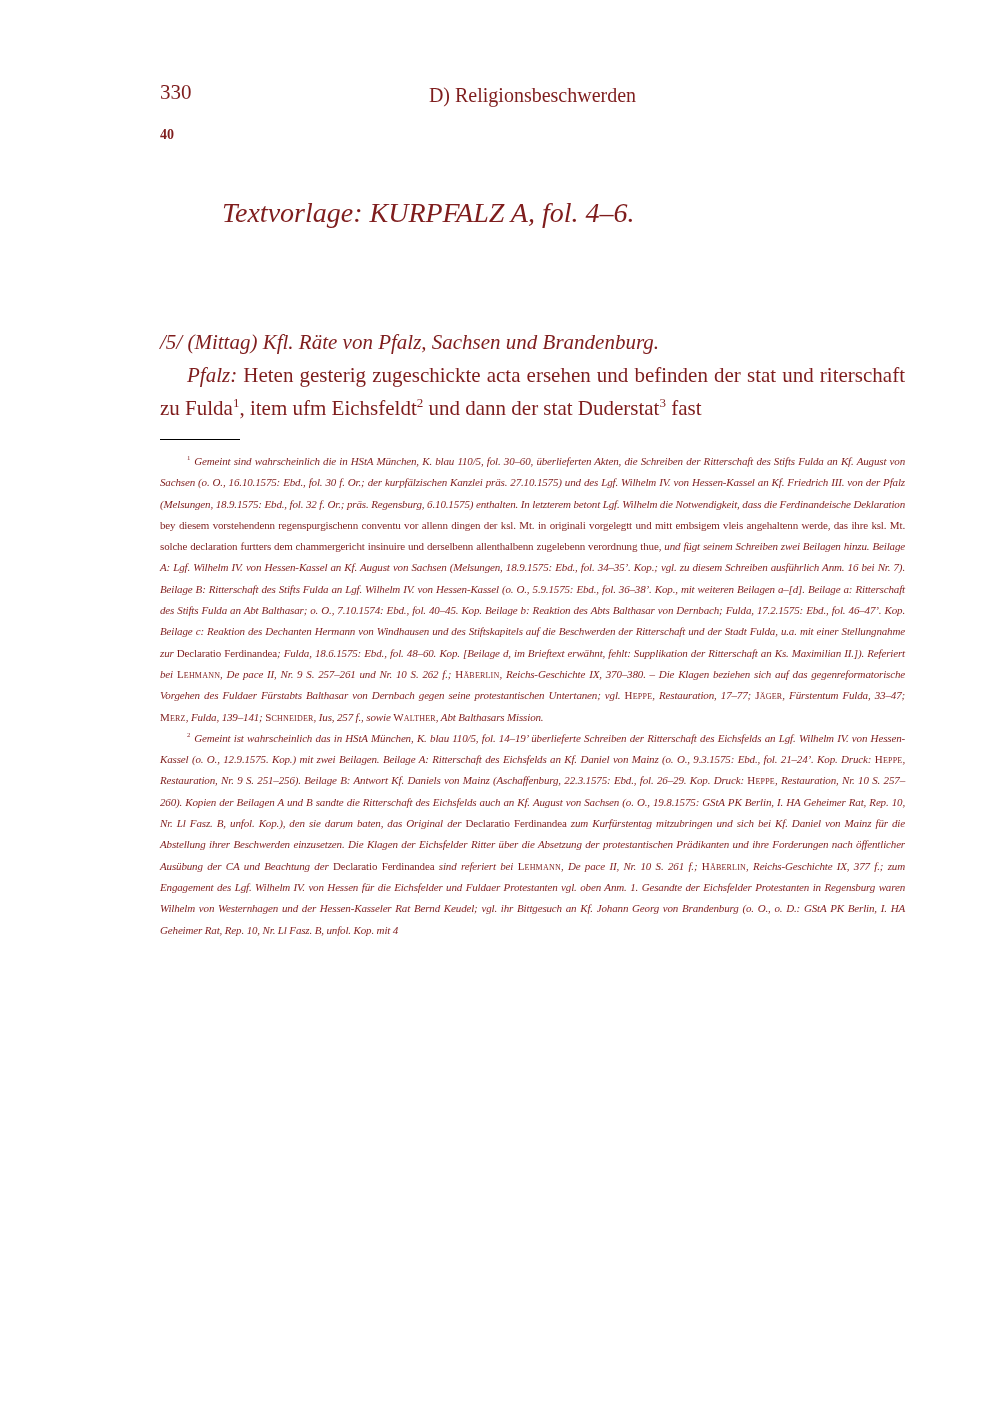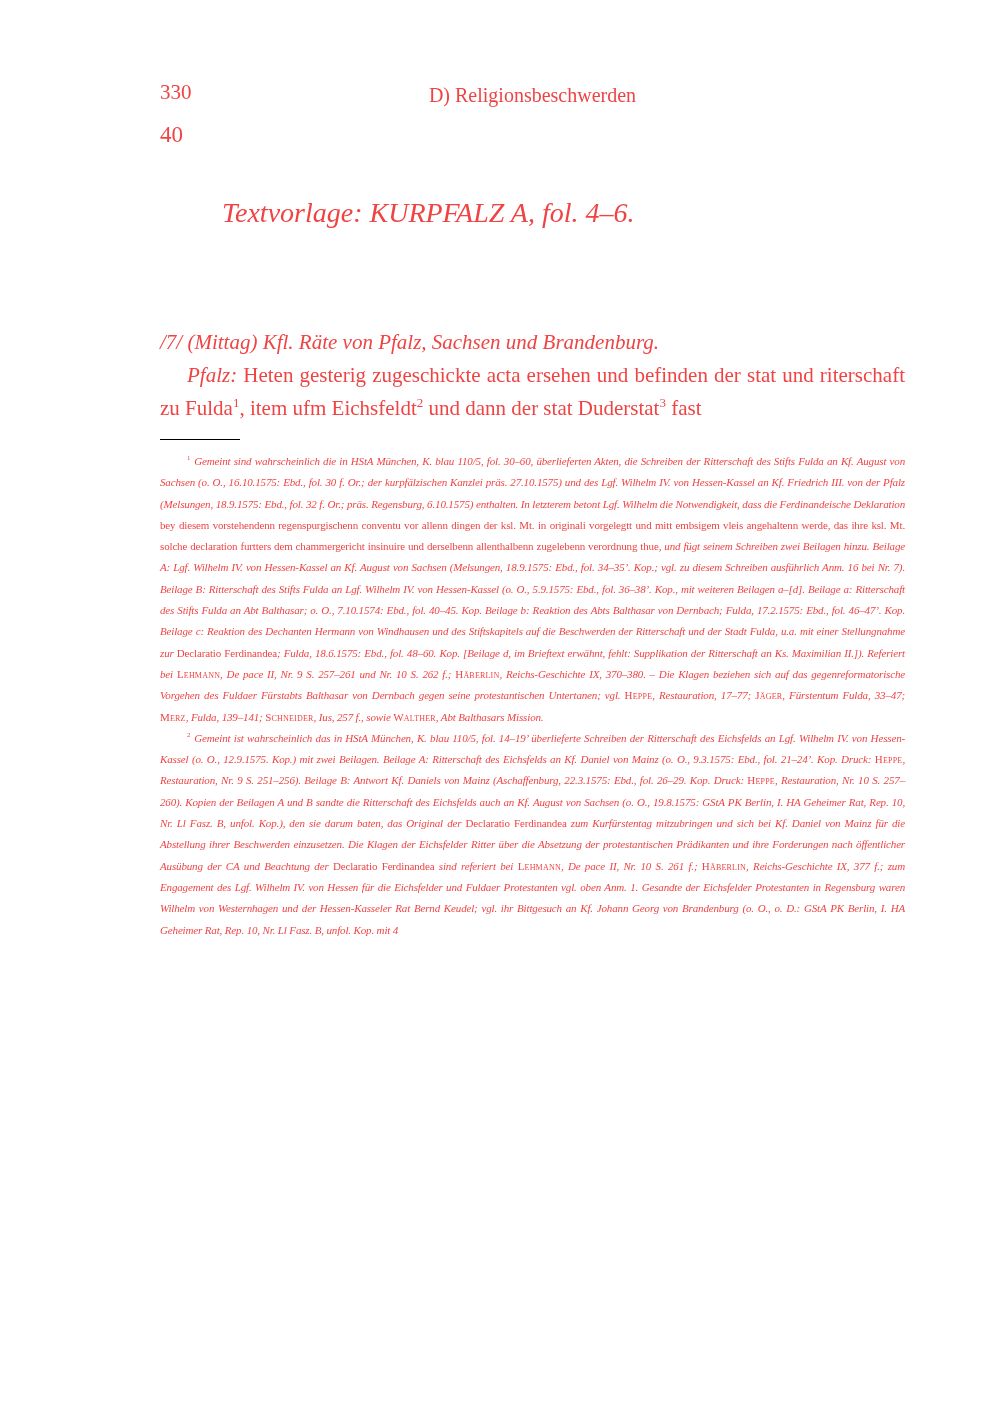--- a/index.html
+++ b/index.html
@@ -1,36 +1,36 @@
 <!DOCTYPE html>
 <html><head>
 <meta charset="utf-8">
 <style>
   html,body{margin:0;padding:0;background:#e8e8e8;}
   .page{
     position:relative;
     width:1004px;height:1418px;
     background:#ffffff;
-    color:#ef4444;
+    color:#7f1d1d;
     font-family:"Liberation Serif", serif;
     overflow:hidden;
   }
   
   .page-number{
     position:absolute;left:160px;top:80px;
     font-size:21px;line-height:24px;
   }
   .running-head{
     position:absolute;left:160px;top:83px;width:745px;
     text-align:center;font-size:20px;line-height:24px;
   }
   
   .section-heading{
     position:absolute;left:160px;top:119px;width:745px;
-    display:flex;font-weight:normal;font-size:23px;line-height:31px;justify-content:space-between;
+    display:flex;font-weight:bold;font-size:14px;line-height:31px;justify-content:space-between;
   }
   .section-number{flex:0 0 62px;}
   .section-title{flex:1;}
   
   .source-block{
     position:absolute;left:222px;top:198px;width:684px;
     font-style:italic;font-size:28px;line-height:30.5px;
   }
   .source-desc{text-align:justify;}
   
@@ -74,21 +74,21 @@
     <div class="section-number">40</div>
     <div class="section-title">
     </div>
   </div>
 
   <div class="source-block">
     <div class="source-line">Textvorlage: KURPFALZ A, fol. 4–6.</div>
   </div>
 
   <div class="body-block">
-    <div class="body-dateline">/7/ (Mittag) Kfl. Räte von Pfalz, Sachsen und Brandenburg.</div>
+    <div class="body-dateline">/5/ (Mittag) Kfl. Räte von Pfalz, Sachsen und Brandenburg.</div>
     <div class="body-paragraph"><span class="seg-i">Pfalz:</span><span class="seg-r"> Heten gesterig zugeschickte acta ersehen und befinden der stat und riterschaft zu Fulda</span><span class="seg-sup">1</span><span class="seg-r">, item ufm Eichsfeldt</span><span class="seg-sup">2</span><span class="seg-r"> und dann der stat Duderstat</span><span class="seg-sup">3</span><span class="seg-r"> fast</span></div>
   </div>
 
   <div class="fn-rule"></div>
 
   <div class="footnotes">
     <div class="footnote">
       <span class="fn-marker">1</span><span><span class="seg-i">Gemeint sind wahrscheinlich die in HStA München, K. blau 110/5, fol. 30–60, überlieferten Akten, die Schreiben der Ritterschaft des Stifts Fulda an Kf. August von Sachsen (o. O., 16.10.1575: Ebd., fol. 30 f. Or.; der kurpfälzischen Kanzlei präs. 27.10.1575) und des Lgf. Wilhelm IV. von Hessen-Kassel an Kf. Friedrich III. von der Pfalz (Melsungen, 18.9.1575: Ebd., fol. 32 f. Or.; präs. Regensburg, 6.10.1575) enthalten. In letzterem betont Lgf. Wilhelm die Notwendigkeit, dass die Ferdinandeische Deklaration </span><span class="seg-r">bey diesem vorstehendenn regenspurgischenn conventu vor allenn dingen der ksl. Mt. in originali vorgelegtt und mitt embsigem vleis angehaltenn werde, das ihre ksl. Mt. solche declaration furtters dem chammergericht insinuire und derselbenn allenthalbenn zugelebenn verordnung thue</span><span class="seg-i">, und fügt seinem Schreiben zwei Beilagen hinzu. Beilage A: Lgf. Wilhelm IV. von Hessen-Kassel an Kf. August von Sachsen (Melsungen, 18.9.1575: Ebd., fol. 34–35’. Kop.; vgl. zu diesem Schreiben ausführlich Anm. 16 bei Nr. 7). Beilage B: Ritterschaft des Stifts Fulda an Lgf. Wilhelm IV. von Hessen-Kassel (o. O., 5.9.1575: Ebd., fol. 36–38’. Kop., mit weiteren Beilagen a–[d]. Beilage a: Ritterschaft des Stifts Fulda an Abt Balthasar; o. O., 7.10.1574: Ebd., fol. 40–45. Kop. Beilage b: Reaktion des Abts Balthasar von Dernbach; Fulda, 17.2.1575: Ebd., fol. 46–47’. Kop. Beilage c: Reaktion des Dechanten Hermann von Windhausen und des Stiftskapitels auf die Beschwerden der Ritterschaft und der Stadt Fulda, u.a. mit einer Stellungnahme zur </span><span class="seg-r">Declaratio Ferdinandea</span><span class="seg-i">; Fulda, 18.6.1575: Ebd., fol. 48–60. Kop. [Beilage d, im Brieftext erwähnt, fehlt: Supplikation der Ritterschaft an Ks. Maximilian II.]). Referiert bei </span><span class="seg-sc">Lehmann</span><span class="seg-i">, De pace II, Nr. 9 S. 257–261 und Nr. 10 S. 262 f.; </span><span class="seg-sc">Häberlin</span><span class="seg-i">, Reichs-Geschichte IX, 370–380. – Die Klagen beziehen sich auf das gegenreformatorische Vorgehen des Fuldaer Fürstabts Balthasar von Dernbach gegen seine protestantischen Untertanen; vgl. </span><span class="seg-sc">Heppe</span><span class="seg-i">, Restauration, 17–77; </span><span class="seg-sc">Jäger</span><span class="seg-i">, Fürstentum Fulda, 33–47; </span><span class="seg-sc">Merz</span><span class="seg-i">, Fulda, 139–141; </span><span class="seg-sc">Schneider</span><span class="seg-i">, Ius, 257 f., sowie </span><span class="seg-sc">Walther</span><span class="seg-i">, Abt Balthasars Mission.</span></span>
     </div>
     <div class="footnote">

